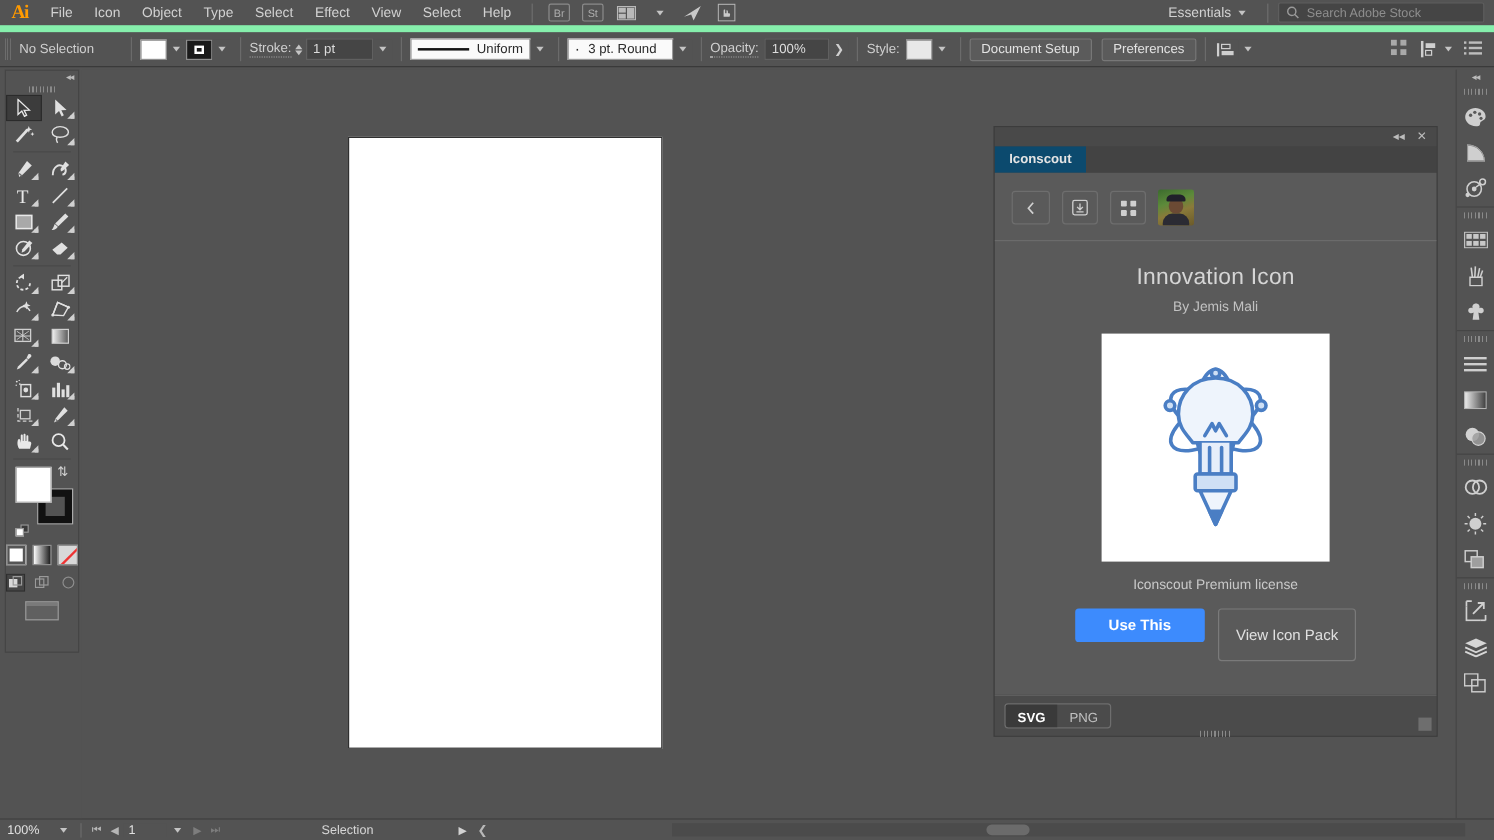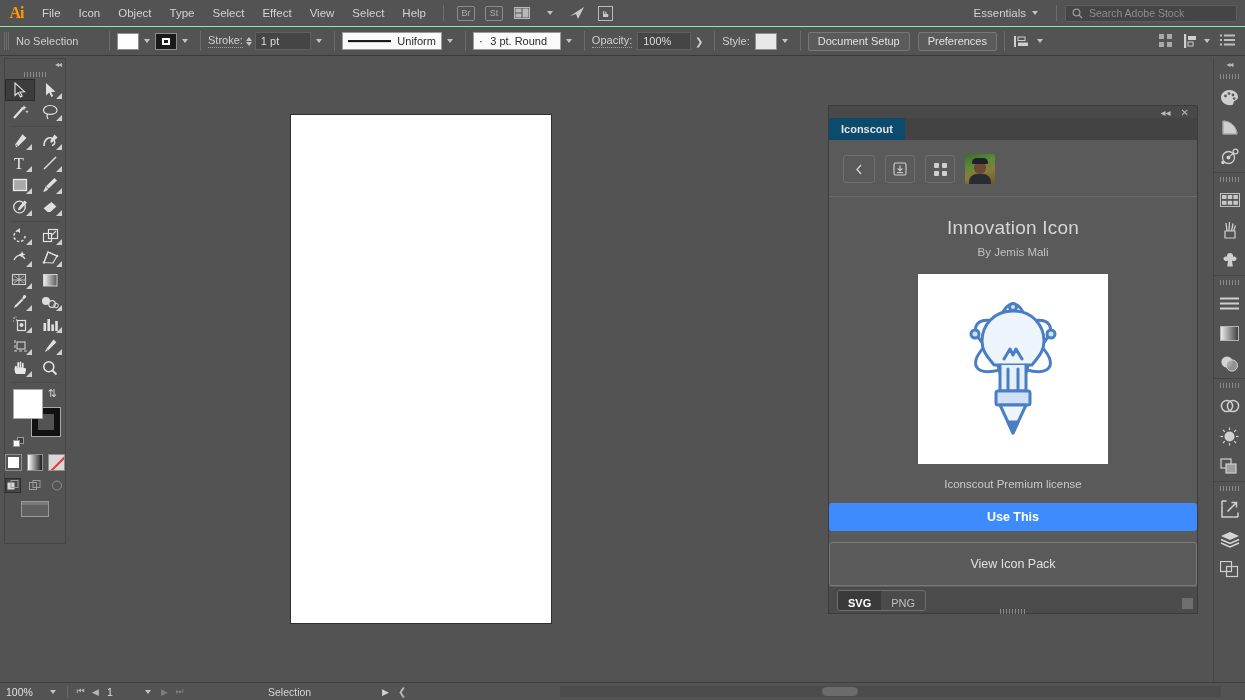--- a/index.html
+++ b/index.html
@@ -11,21 +11,21 @@
     color: #c8c8c8;
     overflow: hidden;
     position: relative;
     user-select: none;
   }
 
   
   .menubar {
     height: 27px; background: #535353;
     display: flex; align-items: center;
-    border-bottom: 1px solid #86efac;
+    border-bottom: 6px solid #86efac;
     position: relative;
   }
   .ai-logo {
     width: 33px; height: 27px; display: flex; align-items: center; justify-content: center;
     color: #ff9a00; font-weight: bold; font-size: 16px;
     font-family: "Liberation Serif", serif; letter-spacing: -1px;
   }
   .menu-item {
     padding: 4px 9px; color: #d2d2d2; font-size: 11.5px; cursor: default;
   }
@@ -193,21 +193,21 @@
 
   .icon-title { text-align: center; font-size: 19px; color: #d5d5d5; font-weight: normal;
      margin-top: 20px; letter-spacing: .2px;}
   .icon-author { text-align: center; font-size: 11.5px; color: #c2c2c2; margin-top: 7px; }
   .icon-author b { font-weight: normal; }
   .preview {
     width: 190px; height: 190px; background: #fff; margin: 16px auto 0;
     display: flex; align-items: center; justify-content: center;
   }
   .license { text-align: center; font-size: 11.5px; color: #c9c9c9; margin-top: 14px; }
-  .btn-row { display: flex; justify-content: center; gap: 11px; margin-top: 13px; flex-direction: column; }
+  .btn-row { display: flex; justify-content: center; gap: 11px; margin-top: 13px; }
   .btn-primary {
     background: #3d8bfd; color: #fff; border: none; border-radius: 3px;
     height: 28px; padding: 0 28px; font-size: 12.5px; font-weight: bold;
     font-family: "Liberation Sans", sans-serif; display: flex; align-items: center; justify-content: center;
   }
   .btn-secondary {
     background: transparent; color: #e0e0e0; border: 1px solid #7a7a7a; border-radius: 3px;
     height: 44px; padding: 0 14px; font-size: 12.5px;
     font-family: "Liberation Sans", sans-serif; display: flex; align-items: center; justify-content: center;
   }

